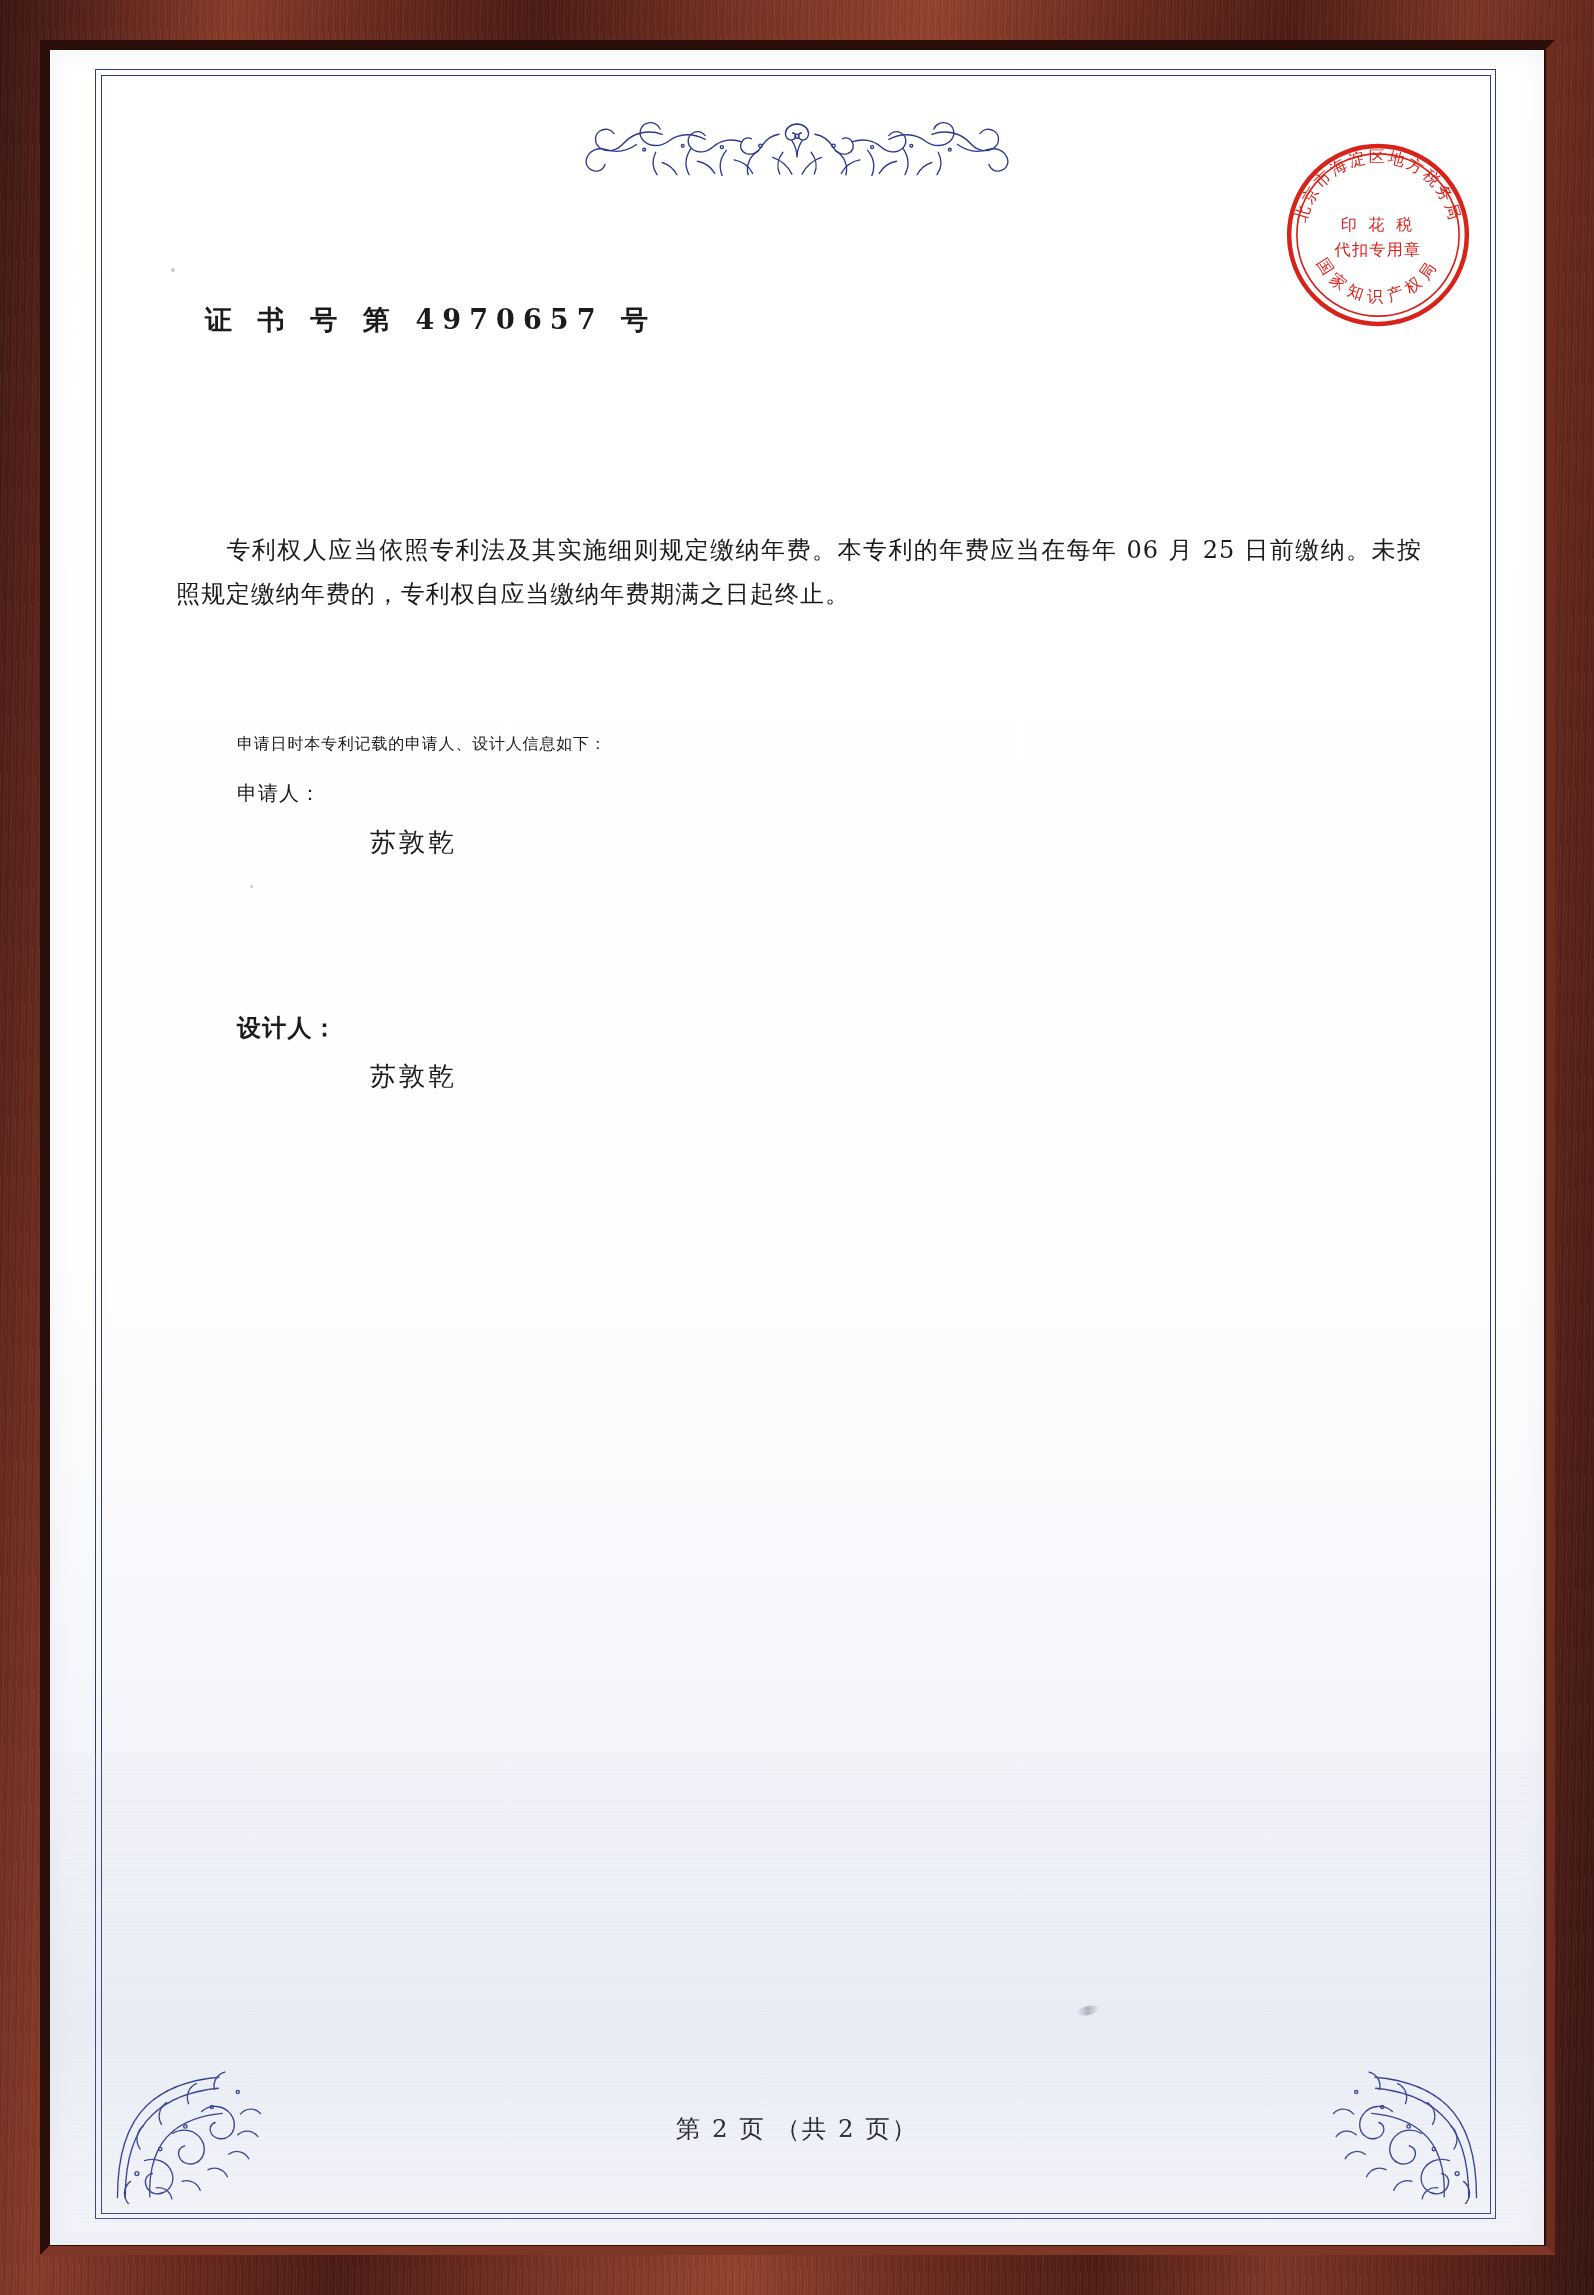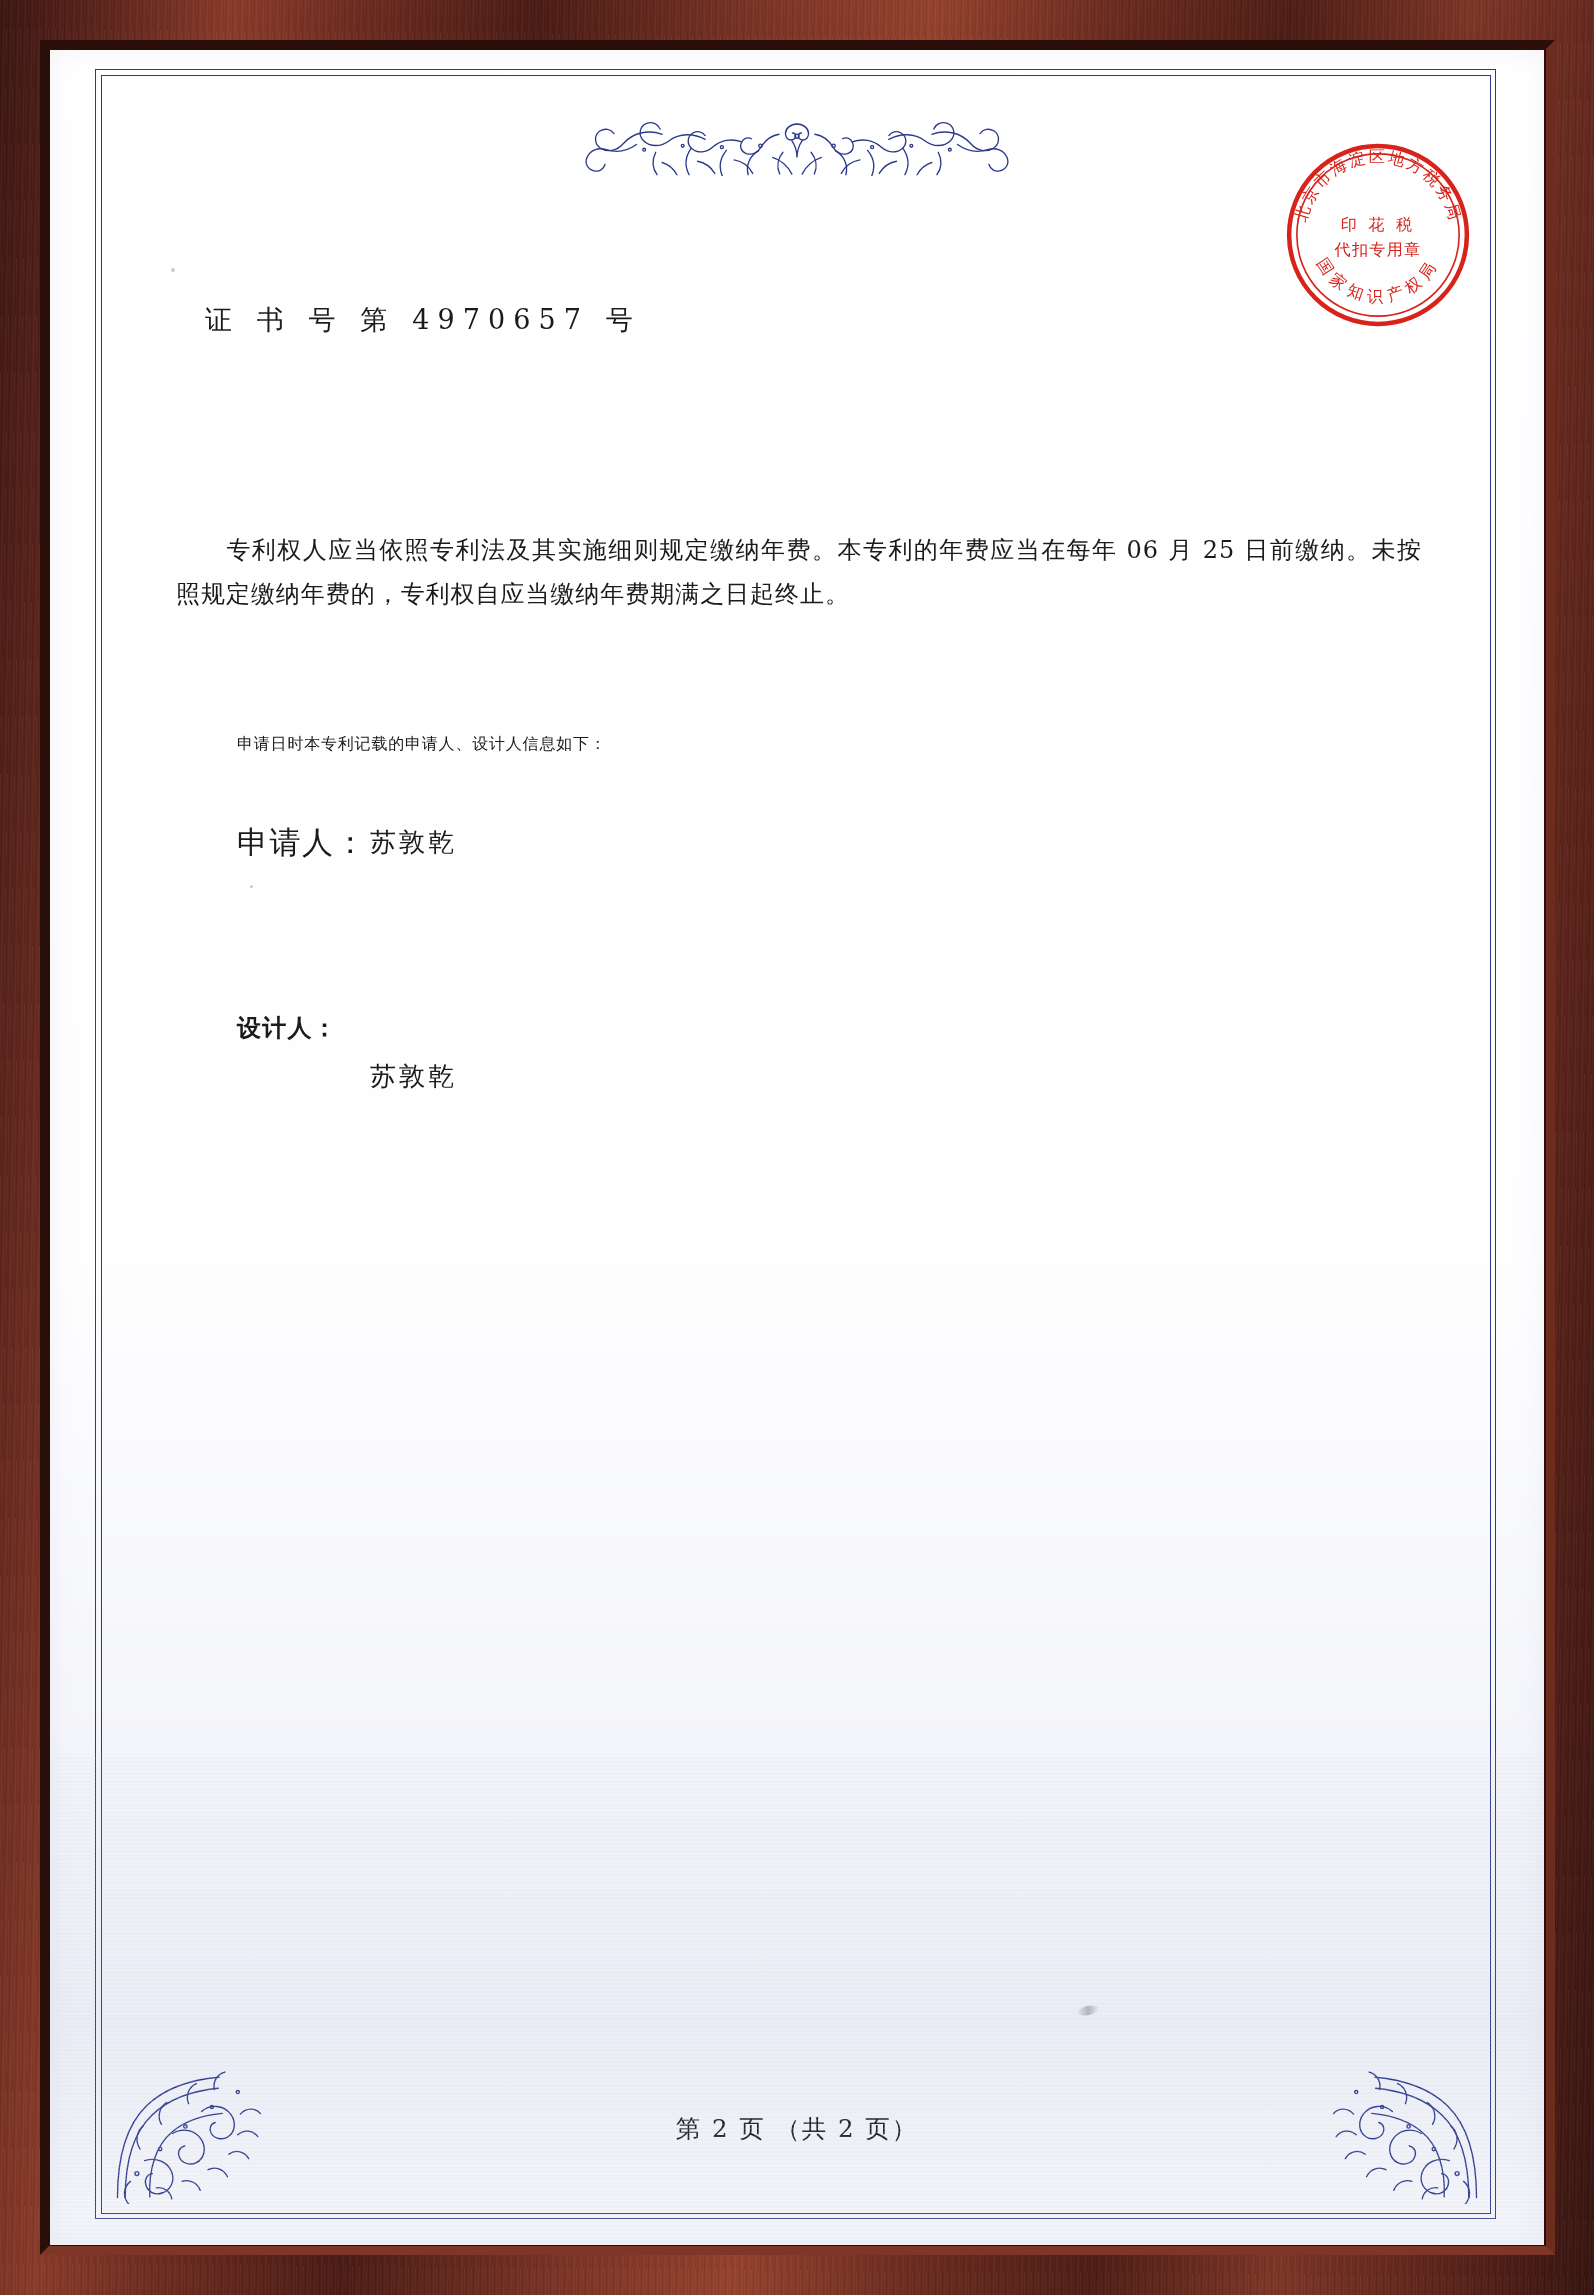--- a/index.html
+++ b/index.html
@@ -122,41 +122,42 @@
     position: absolute;
     color: #1b1b1b;
     font-family: "DejaVu Serif", "Liberation Serif", serif;
     letter-spacing: 0.06em;
   }
   #cert-number {
     left: 155px;
     top: 252px;
     font-size: 27px;
     letter-spacing: 0.30em;
+    font-weight: bold;
   }
   #fee-paragraph {
     left: 126px;
     top: 478px;
     width: 1246px;
     font-size: 24px;
     line-height: 1.85;
     text-align: justify;
     text-indent: 2.1em;
     letter-spacing: 0.04em;
   }
   #info-heading {
     left: 187px;
     top: 684px;
     font-size: 16px;
     letter-spacing: 0.05em;
   }
   #applicant-label {
     left: 187px;
-    top: 772px;
-    font-size: 31px;
+    top: 730px;
+    font-size: 20px;
     letter-spacing: 0.05em;
   }
   #applicant-name {
     left: 320px;
     top: 775px;
     font-size: 26px;
     letter-spacing: 0.12em;
   }
   #designer-label {
     left: 187px;

